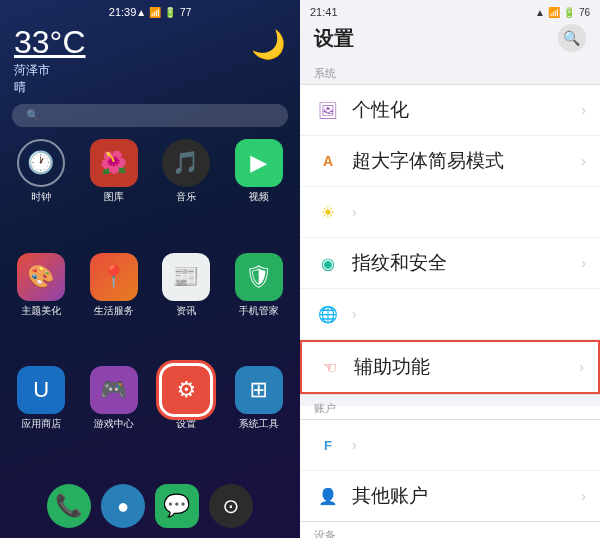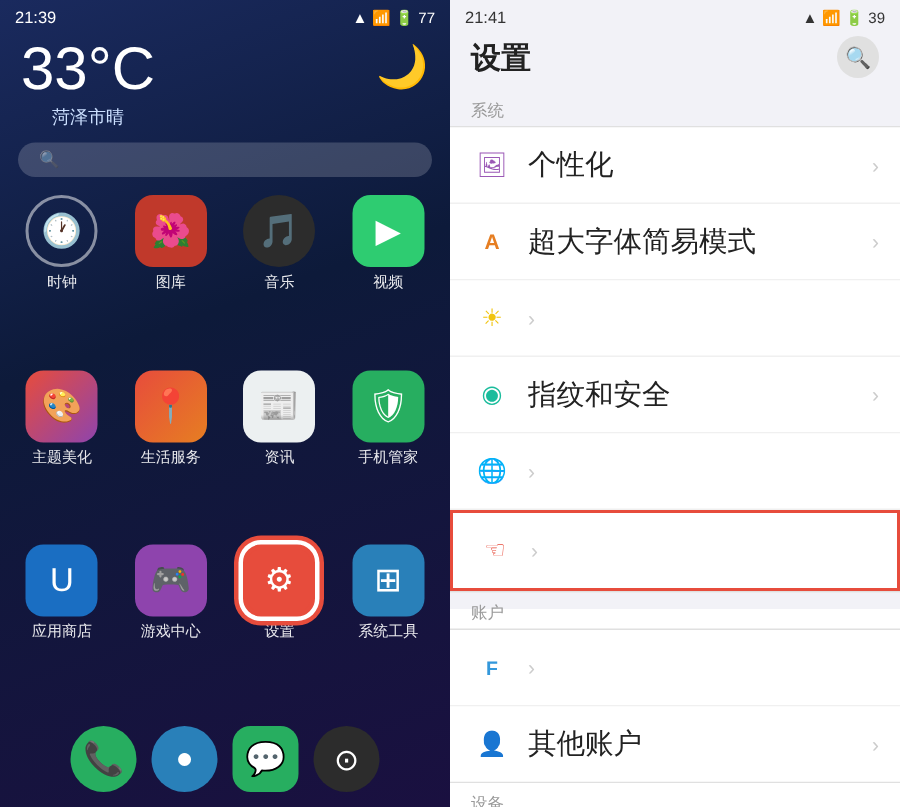--- a/index.html
+++ b/index.html
@@ -17,21 +17,21 @@
       height: 538px;
       background: linear-gradient(160deg, #1a2a5e 0%, #0d1a3a 40%, #1a1040 100%);
       position: relative;
       overflow: hidden;
       display: flex;
       flex-direction: column;
     }
 
     .left-status-bar {
       display: flex;
-      justify-content: space-between;
+      justify-content: center;
       align-items: center;
       padding: 6px 10px 2px;
       color: #fff;
       font-size: 11px;
     }
 
     .status-icons {
       display: flex;
       align-items: center;
       gap: 3px;
@@ -40,28 +40,29 @@
 
     .weather-area {
       display: flex;
       align-items: flex-start;
       padding: 6px 14px 4px;
       color: #fff;
       gap: 10px;
     }
 
     .temperature {
-      font-size: 40px;
+      font-size: 32px;
       font-weight: 300;
       line-height: 1;
+      text-decoration: underline;
     }
 
     .weather-info {
       display: flex;
-      flex-direction: row;
+      flex-direction: column;
       justify-content: center;
       padding-top: 4px;
       font-size: 12px;
       color: #cce0ff;
     }
 
     .moon-icon {
       margin-left: auto;
       font-size: 28px;
       color: #aac4ff;
@@ -386,21 +387,21 @@
   </div>
 </div>
 
 <div class="right-panel">
   <div class="right-status-bar">
     <span>21:41</span>
     <div class="status-icons">
       <span>▲</span>
         <span>📶</span>
         <span>🔋</span>
-        <span>39</span>
+        <span>76</span>
     </div>
   </div>
 
   <div class="right-header">
     <span class="right-header-title">设置</span>
     <div class="right-search-icon">
       <span>🔍</span>
     </div>
   </div>
 
@@ -424,20 +425,21 @@
       <div class="settings-item-icon icon-fingerprint">◉</div>
       <span class="settings-item-text">指纹和安全</span>
       <span class="chevron">›</span>
     </div>
     <div class="settings-item">
       <div class="settings-item-icon icon-language">🌐</div>
       <span class="chevron">›</span>
     </div>
     <div class="settings-item" style="border: 2px solid #e74c3c; margin: 0; background:#fff;">
       <div class="settings-item-icon icon-accessibility">☜</div>
+      <span class="settings-item-text">辅助功能</span>
       <span class="chevron">›</span>
     </div>
   </div>
 
   <div class="divider"></div>
 
   <div class="section-label">账户</div>
   <div class="settings-list">
     <div class="settings-item">
       <div class="settings-item-icon icon-flyme" style="font-weight:bold; font-size:13px;">F</div>

